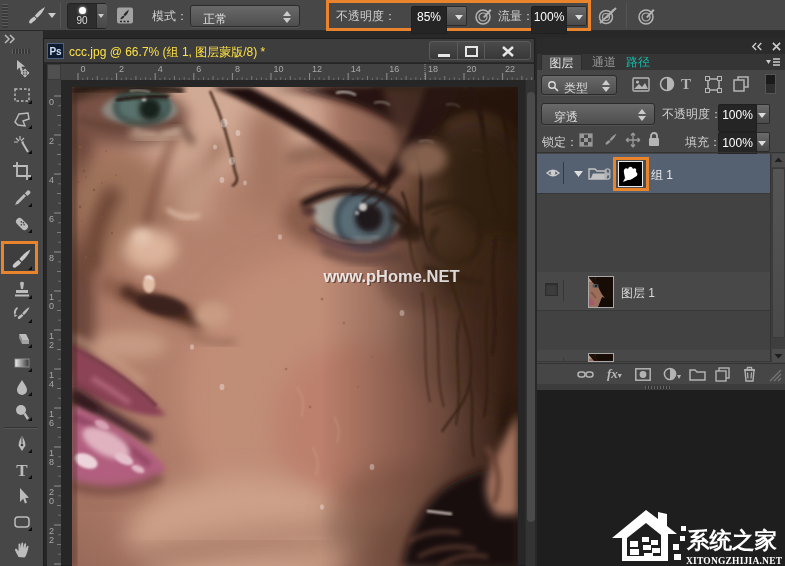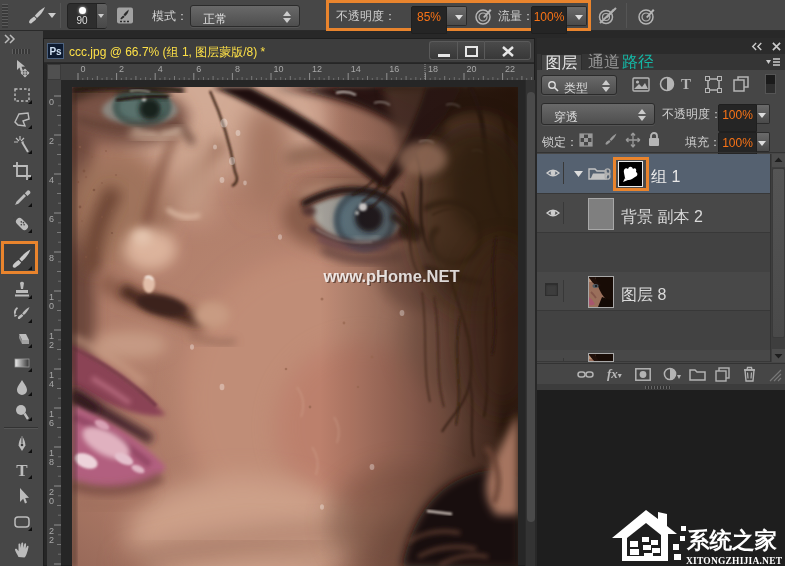--- a/index.html
+++ b/index.html
@@ -14,21 +14,21 @@
   background:repeating-linear-gradient(to bottom,#5c5c5c 0 1px,#3a3a3a 1px 2px,#3a3a3a 2px 3px); }
 .sep { position:absolute; top:3px; width:1px; height:25px; background:#333; border-right:1px solid #555; }
 .lab { position:absolute; color:#cfcfcf; font-size:12px; line-height:12px; }
 .ddown { position:absolute; height:22px; top:5px; border:1px solid #2b2b2b; border-radius:3px;
   background:linear-gradient(#696969,#4e4e4e); color:#dedede; font-size:12px; box-shadow:0 1px 0 rgba(255,255,255,.08); }
 .ddown .txt { position:absolute; left:12px; top:5px; }
 .updn { position:absolute; right:7px; top:4px; width:9px; height:14px; }
 .updn:before { content:""; position:absolute; left:0; top:1px; border:4px solid transparent; border-bottom:5px solid #ccc; border-top:none; }
 .updn:after { content:""; position:absolute; left:0; bottom:1px; border:4px solid transparent; border-top:5px solid #ccc; border-bottom:none; }
 .valbox { position:absolute; height:28px; top:6px; background:#252525; border:1px solid #1f1f1f;
-  color:#f97316; font-size:12px; text-align:center; border-radius:2px 0 0 2px; }
+  color:#ffffff; font-size:12px; text-align:center; border-radius:2px 0 0 2px; }
 .valbtn { position:absolute; height:20px; top:6px; width:17px; border:1px solid #2b2b2b; border-left:none;
   background:linear-gradient(#6a6a6a,#4a4a4a); border-radius:0 2px 2px 0; }
 .valbtn:before { content:""; position:absolute; right:3px; top:8px; border:4px solid transparent; border-top:5px solid #ddd; border-bottom:none; }
 .dar { position:absolute; width:0; height:0; border:4px solid transparent; border-top:5px solid #ccc; border-bottom:none; }
 #orangebox1 { position:absolute; left:326px; top:0px; width:265px; height:31px; border:3px solid #e9842d; }
 
 #toolbar { position:absolute; left:0; top:31px; width:43px; height:535px; background:#474747; }
 .tool { position:absolute; left:12px; width:20px; height:20px; }
 #brushbox { position:absolute; left:1px; top:210px; width:37px; height:33px; border:3px solid #e9842d; background:#3e3e3e; }
 
@@ -42,25 +42,25 @@
 #rulerh { position:absolute; left:17px; top:25px; width:473px; height:16px; background:#404040; border-bottom:1px solid #2a2a2a; }
 #rulerv { position:absolute; left:3px; top:41px; width:14px; height:486px; background:#404040; border-right:1px solid #2a2a2a; }
 
 #photo { position:absolute; left:28px; top:48px; width:446px; height:480px; }
 #vscroll { position:absolute; left:481px; top:41px; width:10px; height:486px; background:#333; border-left:1px solid #2a2a2a; }
 #vscroll .thumb { position:absolute; left:1px; top:12px; width:8px; height:430px; background:#4a4a4a; border-radius:4px; }
 
 #rpanel { position:absolute; left:537px; top:38px; width:248px; height:528px; background:#464646; }
 #rp-top { position:absolute; left:0; top:0; width:248px; height:16px; background:#2b2b2b; }
 #rp-tabs { position:absolute; left:0; top:16px; width:248px; height:16px; background:#353535; }
-.rtab { position:absolute; top:0; height:16px; font-size:16px; line-height:16px; text-align:center; }
+.rtab { position:absolute; top:0; height:16px; font-size:12px; line-height:16px; text-align:center; }
 #rp-content { position:absolute; left:0; top:32px; width:248px; height:316px; background:#464646; }
 #layerlist { position:absolute; left:0; top:84px; width:248px; height:208px; background:#424242; overflow:hidden; }
 .lrow { position:absolute; left:0; width:233px; height:39px; border-bottom:1px solid #383838; }
-.lname { position:absolute; color:#dadada; font-size:16px; top:13px; }
+.lname { position:absolute; color:#dadada; font-size:12px; top:13px; }
 .eyebox { position:absolute; left:5px; top:8px; width:22px; height:22px; border-right:1px solid #383838; }
 #rp-botbar { position:absolute; left:0; top:293px; width:248px; height:21px; background:#464646; border-top:1px solid #333; }
 #rp-split { position:absolute; left:537px; top:384px; width:248px; height:6px; background:#3c3c3c; }
 #rp-dark { position:absolute; left:537px; top:390px; width:248px; height:176px; background:#1e1e1e; }
 svg { display:block; }
 </style>
 </head>
 <body>
 <div id="stage">
 
@@ -797,41 +797,32 @@
             <div class="abs" style="left:2px;top:1px;width:25px;height:26px;background:#000;border:1px solid #e8e8e8">
               <svg width="22" height="26" viewBox="0 0 22 26">
                 <path d="M5,11 C4,7 7,5 9,7 C10,4 13,4 14,7 C16,5 18,7 17,10 C19,11 19,14 16,15 L13,17 C10,19 7,18 6,16 Z" fill="#fff"></path>
                 <path d="M6,16 L4,20 L9,18 Z" fill="#fff"></path>
               </svg>
             </div>
           </div>
           <div class="lname" style="left:114px;color:#e8e8e8">组 1</div>
         </div>
 
-        <div class="lrow" style="top:40px;background:#484848">
-          <div class="eyebox">
-              <svg class="abs" style="left:4px;top:5px" width="14" height="12" viewBox="0 0 14 12">
-                <use href="#eyeg"></use>
-              </svg>
-            </div>
-          <div class="abs" style="left:51px;top:4px;width:26px;height:32px;background:#7f7f7f;border:1px solid #a8a8a8"></div>
-          <div class="lname" style="left:84px">背景 副本 2</div>
-        </div>
 
 
         <div class="lrow" style="top:118px;background:#484848">
           <div class="eyebox">
               <div class="abs" style="left:3px;top:3px;width:13px;height:13px;background:#3d3d3d;border:1px solid #2e2e2e;box-shadow:inset 0 1px 2px #2a2a2a"></div>
             </div>
           <div class="abs" style="left:51px;top:4px;width:26px;height:32px;background:#333;border:1px solid #a8a8a8">
             <svg width="24" height="30" viewBox="0 0 24 30">
                 <use href="#minif"></use>
               </svg>
           </div>
-          <div class="lname" style="left:84px">图层 8</div>
+          <div class="lname" style="left:84px">图层 1</div>
         </div>
 
 
         <div class="lrow" style="top:196px;background:#484848;height:12px">
           <div class="eyebox" style="height:12px"></div>
           <div class="abs" style="left:51px;top:3px;width:26px;height:9px;background:#333;border:1px solid #a8a8a8;overflow:hidden">
             <svg width="24" height="30" viewBox="0 0 24 30">
                 <use href="#minif"></use>
               </svg>
           </div>

